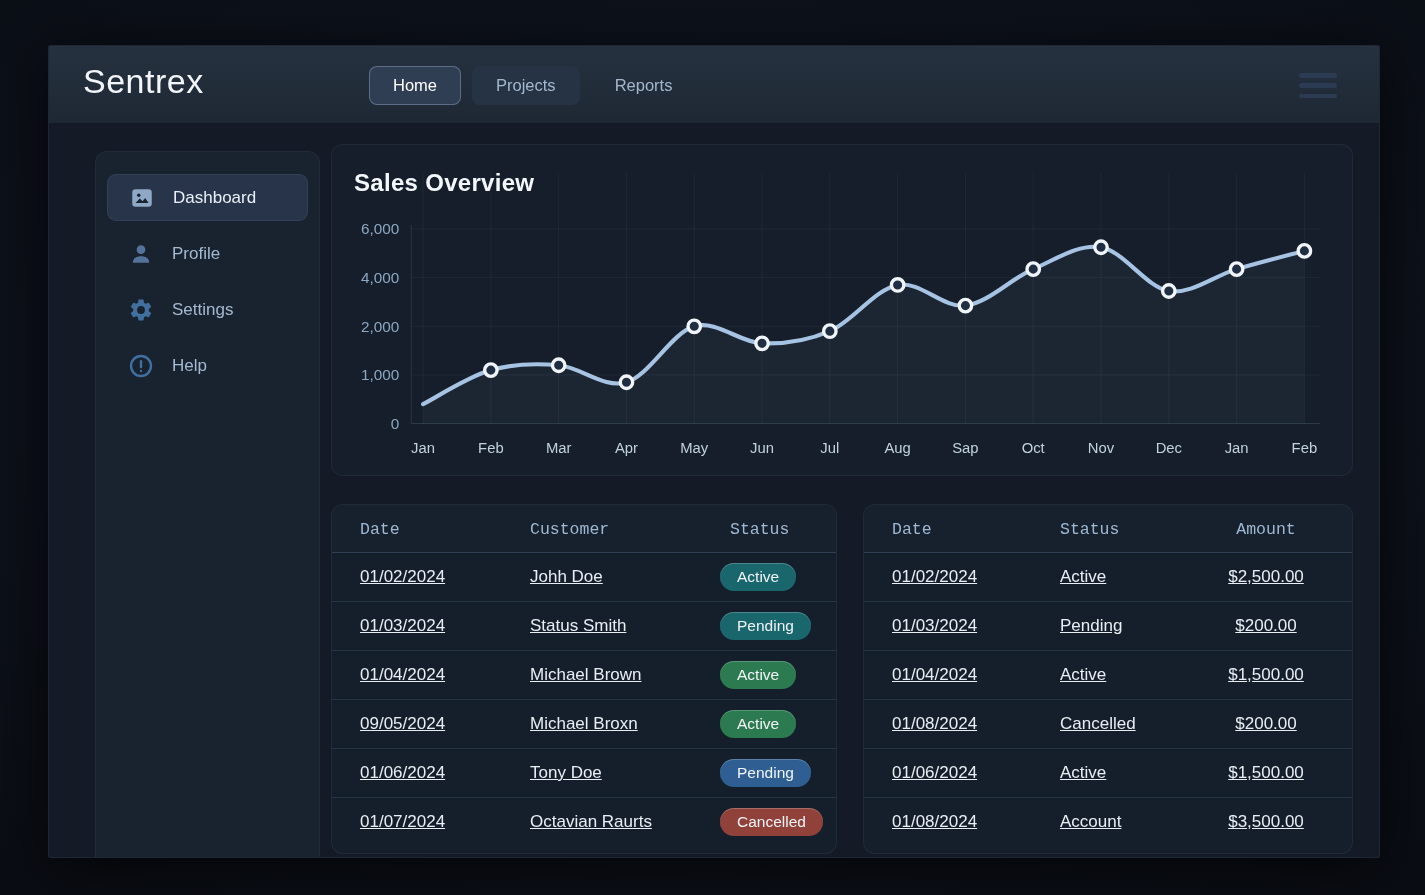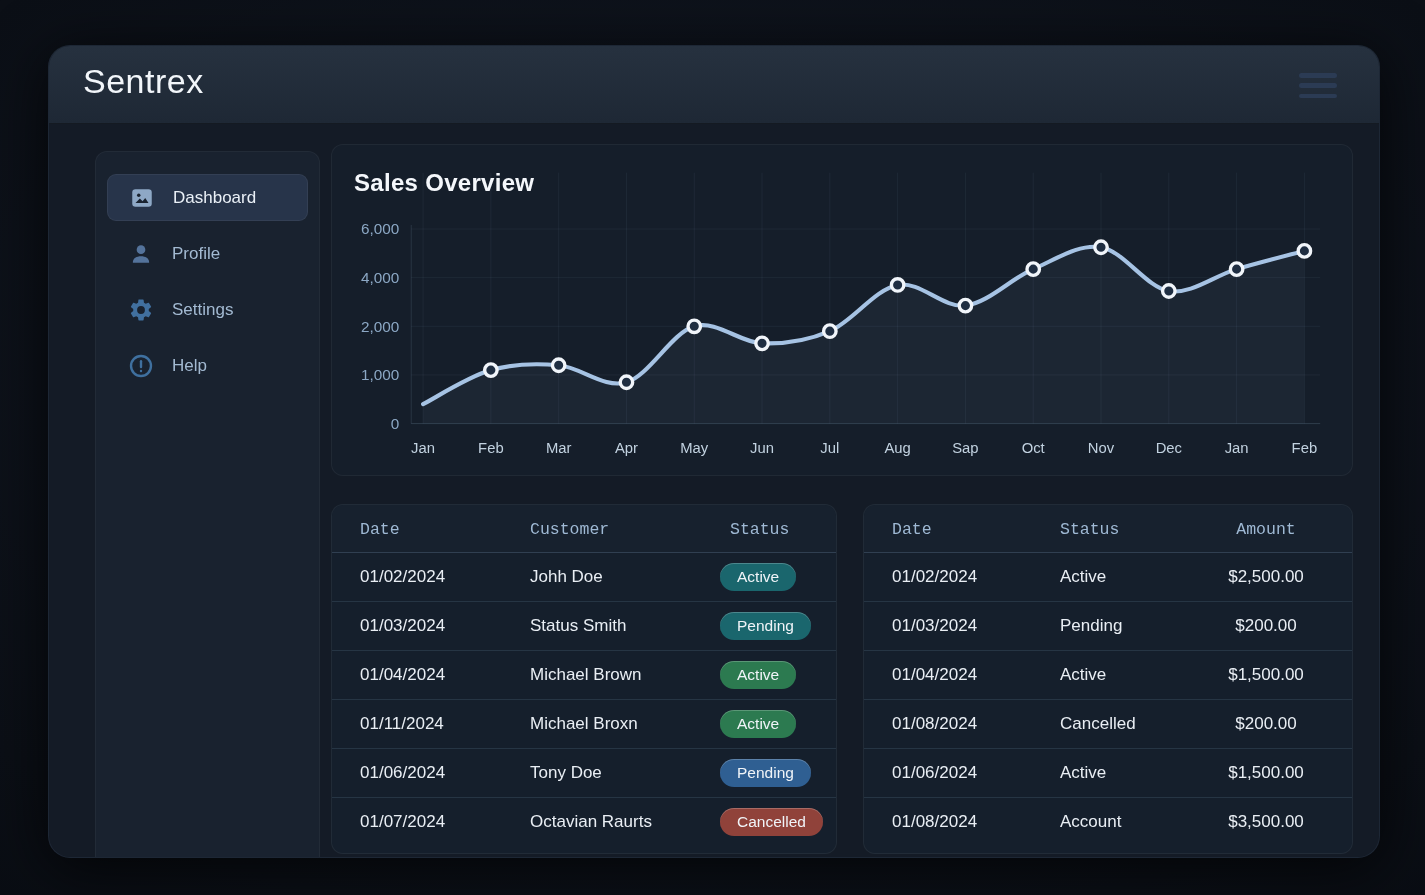--- a/index.html
+++ b/index.html
@@ -3,21 +3,21 @@
 <meta charset="utf-8">
 <style>
   * { margin:0; padding:0; box-sizing:border-box; }
   html,body { width:1425px; height:895px; overflow:hidden; background:#04060a;
               font-family:"Liberation Sans", sans-serif; }
   .stage { position:relative; width:1425px; height:895px;
            background:radial-gradient(120% 115% at 50% 42%, #121824 0%, #0b0f16 55%, #04060a 100%); }
 
   
   .window { position:absolute; left:48px; top:45px; width:1332px; height:813px;
-            background:#141b26; border-radius:22px; border:1px solid rgba(120,150,190,0.10);
+            background:#141b26; border-radius:2px; border:1px solid rgba(120,150,190,0.10);
             box-shadow:0 10px 60px rgba(0,0,0,0.75); overflow:hidden; }
 
   
   .topbar { position:absolute; left:0; top:0; right:0; height:78px;
             background:linear-gradient(#26313f, #1e2835);
             border-bottom:1px solid rgba(0,0,0,0.45); }
   .logo { position:absolute; left:34px; top:16px; font-size:34px; font-weight:500;
           color:#f2f6fa; letter-spacing:0.5px; }
   .tabs { position:absolute; left:320px; top:20px; display:flex; gap:11px; }
   .tab { height:39px; padding:0 23px; border-radius:8px; font-size:16.5px;
@@ -53,39 +53,44 @@
 
   
   .table-panel { position:absolute; top:458px; background:#151f2c; border-radius:12px;
                  border:1px solid rgba(255,255,255,0.055); overflow:hidden; height:350px; }
   .table-panel.tp-left  { left:282px; width:506px; }
   .table-panel.tp-right { left:814px; width:490px; }
   table { width:100%; border-collapse:collapse; table-layout:fixed; }
   th { text-align:left; font-weight:400; font-size:16.5px; color:#9fb9d4;
        padding:15px 0 13px 0; }
   td { height:49px; font-size:17px; color:#e9eef4; vertical-align:middle;
-       border-top:1px solid rgba(130,165,200,0.16); }
+       border-top:1px solid rgba(130,165,200,0.16);text-decoration:underline; }
   thead tr { background:rgba(255,255,255,0.012);font-family:Liberation Mono, monospace; }
   tbody tr:first-child td { border-top:1px solid rgba(140,175,210,0.22); }
   .tp-left  col:nth-child(1){width:170px;} .tp-left  col:nth-child(2){width:200px;}
   .tp-right col:nth-child(1){width:168px;} .tp-right col:nth-child(2){width:190px;}
   th.pad1, td.pad1 { padding-left:28px; }
   th.right, td.right { text-align:center; padding-right:42px; }
   td.badge-cell { padding-left:18px; }
   .badge { display:inline-block; padding:5px 17px; border-radius:16px; font-size:15.5px;
            color:#f0f4f8; box-shadow:inset 0 1px 0 rgba(255,255,255,0.22); }
 </style>
 </head>
 <body>
 
 <div class="stage">
   <div class="window">
 
     <header class="topbar">
       <div class="logo">Sentrex</div>
+      <nav class="tabs">
+        <button class="tab active">Home</button>
+        <button class="tab raised">Projects</button>
+        <button class="tab">Reports</button>
+      </nav>
       <div class="hamburger">
         <span></span>
           <span></span>
           <span></span>
       </div>
     </header>
 
     <aside class="sidebar">
       <div class="side-item si-1 active">
         <span class="icon">
@@ -211,21 +216,21 @@
               <td class="pad1">01/03/2024</td>
               <td class="pad1">Status Smith</td>
               <td class="badge-cell"><span class="badge" style="background: rgb(26, 102, 109);">Pending</span></td>
             </tr>
             <tr>
               <td class="pad1">01/04/2024</td>
               <td class="pad1">Michael Brown</td>
               <td class="badge-cell"><span class="badge" style="background: rgb(44, 122, 80);">Active</span></td>
             </tr>
             <tr>
-              <td class="pad1">01/11/2024</td>
+              <td class="pad1">09/05/2024</td>
               <td class="pad1">Michael Broxn</td>
               <td class="badge-cell"><span class="badge" style="background: rgb(44, 122, 80);">Active</span></td>
             </tr>
             <tr>
               <td class="pad1">01/06/2024</td>
               <td class="pad1">Tony Doe</td>
               <td class="badge-cell"><span class="badge" style="background: rgb(47, 95, 146);">Pending</span></td>
             </tr>
             <tr>
               <td class="pad1">01/07/2024</td>

